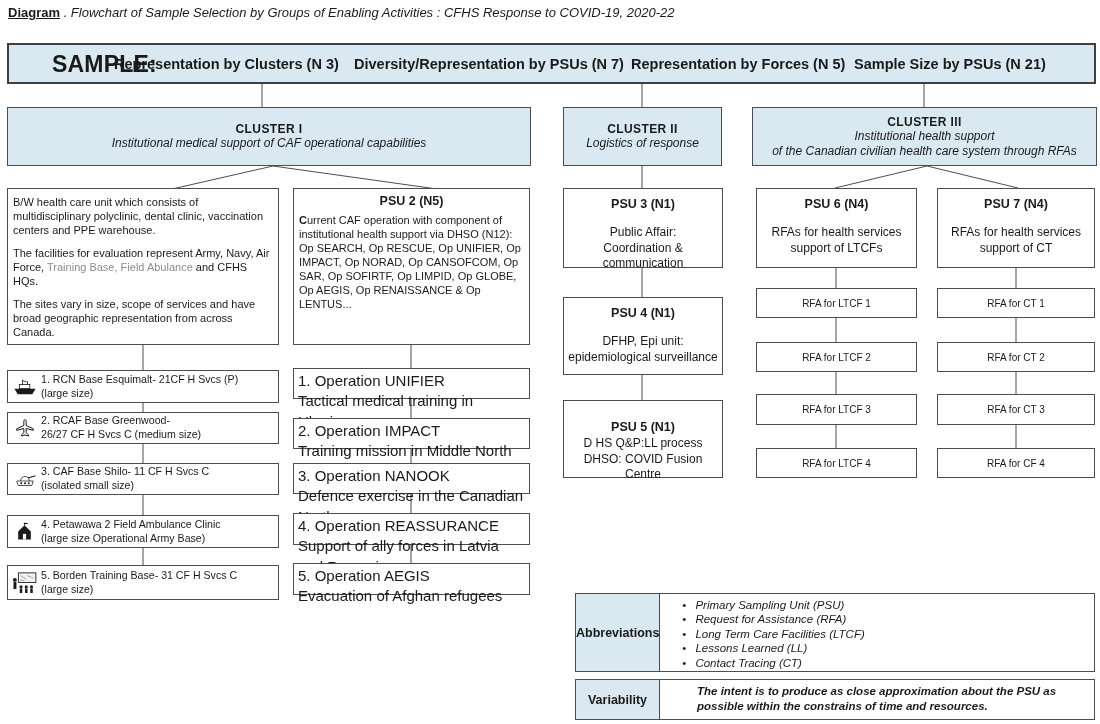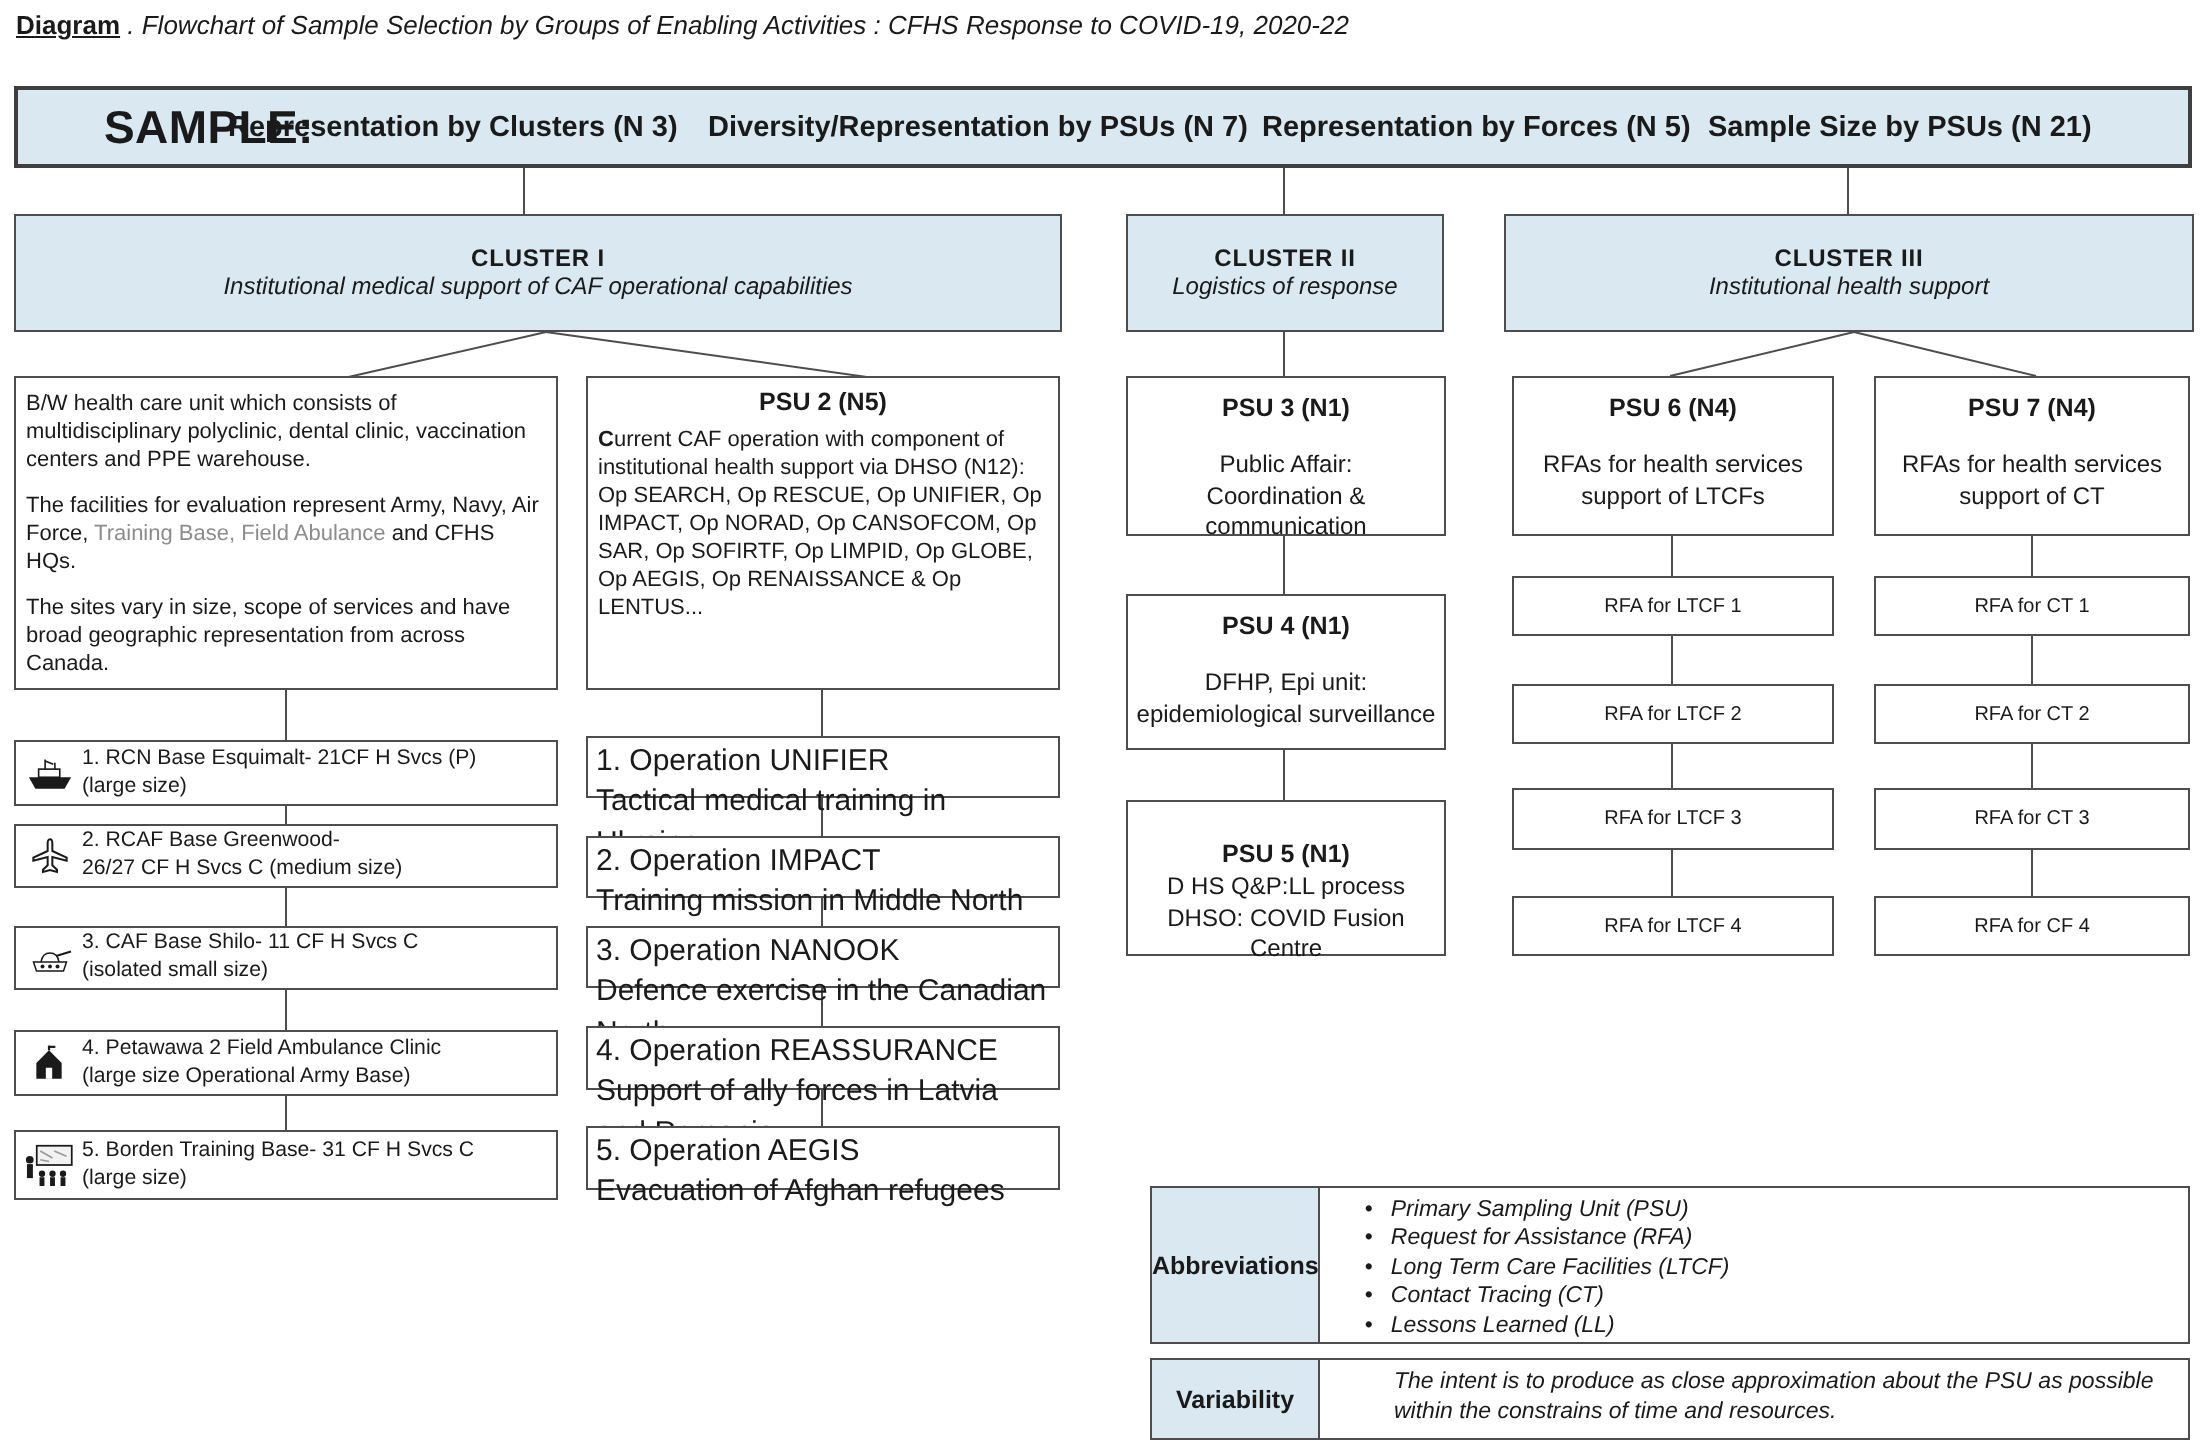--- a/index.html
+++ b/index.html
@@ -51,21 +51,21 @@
   .op-row{font-size:15px;line-height:1.35;padding:2px 2px 0 4px;}
 
   
   .legend-row{display:flex;border:1px solid #4d4d4d;background:#fff;}
   .legend-label{background:#d9e8f1;border-right:1px solid #4d4d4d;display:flex;align-items:center;justify-content:center;
     font-weight:bold;font-size:12.5px;flex:0 0 83px;}
   .legend-content{flex:1;font-style:italic;font-size:11.5px;}
   .abbrev-list{padding:4px 0 0 22px;}
   .abbrev-item{line-height:1.26;}
   .abbrev-item::before{content:"\2022";margin-right:9px;font-style:normal;}
-  .variability-text{padding:4px 8px 0 37px;line-height:1.3;}
+  .variability-text{padding:4px 8px 0 37px;line-height:1.3;font-weight:bold;}
 </style>
 </head>
 <body>
 
 <svg class="abs" style="left:0;top:0" width="1100" height="724" viewBox="0 0 1100 724">
   <g stroke="#4d4d4d" stroke-width="1" fill="none">
     <line x1="262" y1="83" x2="262" y2="107"></line>
     <line x1="642" y1="83" x2="642" y2="107"></line>
     <line x1="924" y1="83" x2="924" y2="107"></line>
     <line x1="273" y1="166" x2="172" y2="189"></line>
@@ -112,20 +112,21 @@
   <div class="cname">CLUSTER I</div>
   <div class="cdesc">Institutional medical support of CAF operational capabilities</div>
 </div>
 <div class="abs blue cluster center" style="left:563px;top:107px;width:159px;height:59px">
   <div class="cname">CLUSTER II</div>
   <div class="cdesc">Logistics of response</div>
 </div>
 <div class="abs blue cluster center" style="left:752px;top:107px;width:345px;height:59px">
   <div class="cname">CLUSTER III</div>
   <div class="cdesc">Institutional health support</div>
+  <div class="cdesc">of the Canadian civilian health care system through RFAs</div>
 </div>
 
 <div class="abs box" style="left:7px;top:188px;width:272px;height:157px">
   <div class="psu-body">
     <p>B/W health care unit which consists of multidisciplinary polyclinic, dental clinic, vaccination centers and PPE warehouse.</p>
     <p><span>The facilities for evaluation  represent Army, Navy, Air Force, </span><span class="gray">Training Base, Field Abulance</span><span> and CFHS HQs.</span></p>
     <p>The sites vary in size, scope of services and  have broad geographic representation from across Canada.</p>
   </div>
 </div>
 
@@ -271,22 +272,22 @@
     <div>Evacuation of Afghan refugees</div>
 </div>
 
 <div class="abs legend-row" style="left:575px;top:593px;width:520px;height:79px">
   <div class="legend-label">Abbreviations</div>
   <div class="legend-content">
     <div class="abbrev-list">
       <div class="abbrev-item">Primary Sampling Unit (PSU)</div>
       <div class="abbrev-item">Request for Assistance (RFA)</div>
       <div class="abbrev-item">Long Term Care Facilities (LTCF)</div>
+      <div class="abbrev-item">Lessons Learned (LL)</div>
       <div class="abbrev-item">Contact Tracing (CT)</div>
-      <div class="abbrev-item">Lessons Learned (LL)</div>
     </div>
   </div>
 </div>
 
 <div class="abs legend-row" style="left:575px;top:679px;width:520px;height:41px">
   <div class="legend-label">Variability</div>
   <div class="legend-content">
     <div class="variability-text">The intent is to produce as close approximation about the PSU as possible within the constrains of time and resources.</div>
   </div>
 </div>

